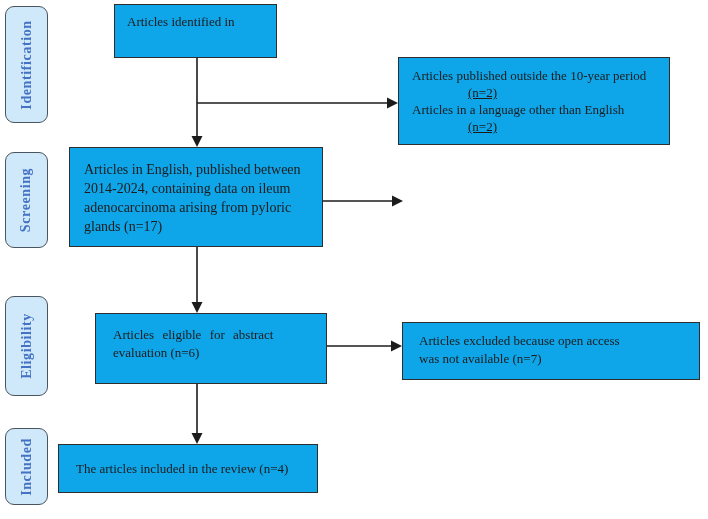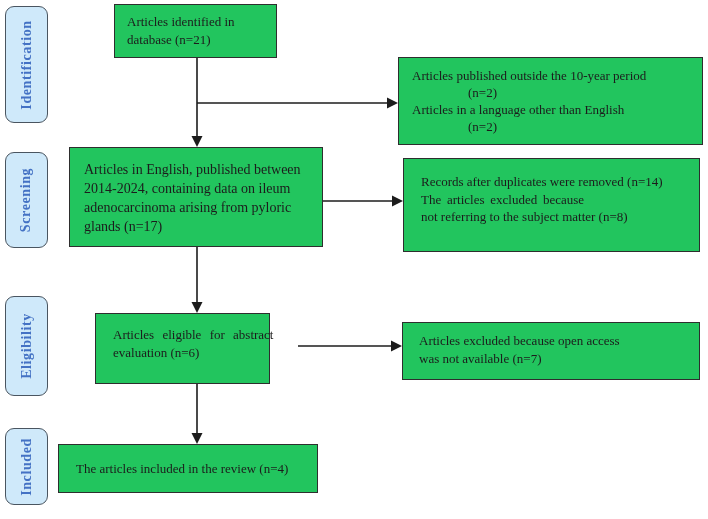--- a/index.html
+++ b/index.html
@@ -39,36 +39,36 @@
     letter-spacing:.6px;
   }
   .stage-identification{top:6px;height:117px;}
   .stage-screening{top:152px;height:96px;}
   .stage-eligibility{top:296px;height:100px;}
   .stage-included{top:428px;height:77px;}
 
   
   .fbox{
     position:absolute;
-    background:#22c55e;
+    background:#0ea5e9;
     border:1.6px solid var(--box-border);
     box-sizing:border-box;
     font-size:13px;
     line-height:17.5px;
   }
   .line{white-space:nowrap;}
-  .indent{padding-left:56px;}
+  .indent{padding-left:56px;text-decoration:underline;}
   .wide-words{word-spacing:5px;}
   .mid-words{word-spacing:2.5px;}
 
   .box-identified{left:114px;top:4px;width:163px;height:54px;padding:8px 6px 0 12px;}
-  .box-excl-identification{left:398px;top:57px;width:305px;height:88px;padding:9px 6px 0 13px;line-height:17px;}
+  .box-excl-identification{left:398px;top:57px;width:272px;height:88px;padding:9px 6px 0 13px;line-height:17px;}
   .box-screened{left:69px;top:147px;width:254px;height:100px;padding:12px 6px 0 14px;line-height:19px;font-size:14px;}
   .box-excl-screening{left:403px;top:158px;width:297px;height:94px;padding:14px 6px 0 17px;}
-  .box-eligible{left:95px;top:313px;width:175px;height:71px;padding:12px 10px 0 17px;}
+  .box-eligible{left:95px;top:313px;width:232px;height:71px;padding:12px 10px 0 17px;}
   .box-excl-eligibility{left:402px;top:322px;width:298px;height:58px;padding:9px 6px 0 16px;font-family:Liberation Serif, serif;}
   .box-included{left:58px;top:444px;width:260px;height:49px;display:flex;align-items:center;padding:0 6px 0 17px;}
 </style>
 </head>
 <body>
 
 <div class="canvas">
 
   <svg class="arrows" viewBox="0 0 708 519" xmlns="http://www.w3.org/2000/svg">
 
@@ -99,42 +99,36 @@
   </div>
   <div class="stage stage-eligibility">
     <span class="stage-label">Eligibility</span>
   </div>
   <div class="stage stage-included">
     <span class="stage-label">Included</span>
   </div>
 
   <div class="fbox box-identified">
     <div class="line">Articles identified in</div>
-    <div class="line">database (n=21)</div>
   </div>
 
   <div class="fbox box-excl-identification">
     <div class="line">Articles published outside the 10-year period</div>
     <div class="line indent">(n=2)</div>
     <div class="line">Articles in a language other than English</div>
     <div class="line indent">(n=2)</div>
   </div>
 
   <div class="fbox box-screened">
     <div class="line">Articles in English, published between</div>
     <div class="line">2014-2024, containing data on ileum</div>
     <div class="line">adenocarcinoma arising from pyloric</div>
     <div class="line">glands (n=17)</div>
   </div>
 
-  <div class="fbox box-excl-screening">
-    <div class="line">Records after duplicates were removed (n=14)</div>
-    <div class="line mid-words">The articles excluded because</div>
-    <div class="line">not referring to the subject matter (n=8)</div>
-  </div>
 
   <div class="fbox box-eligible">
     <div class="line wide-words">Articles eligible for abstract</div>
     <div class="line">evaluation (n=6)</div>
   </div>
 
   <div class="fbox box-excl-eligibility">
     <div class="line">Articles excluded because open access</div>
     <div class="line">was not available (n=7)</div>
   </div>

